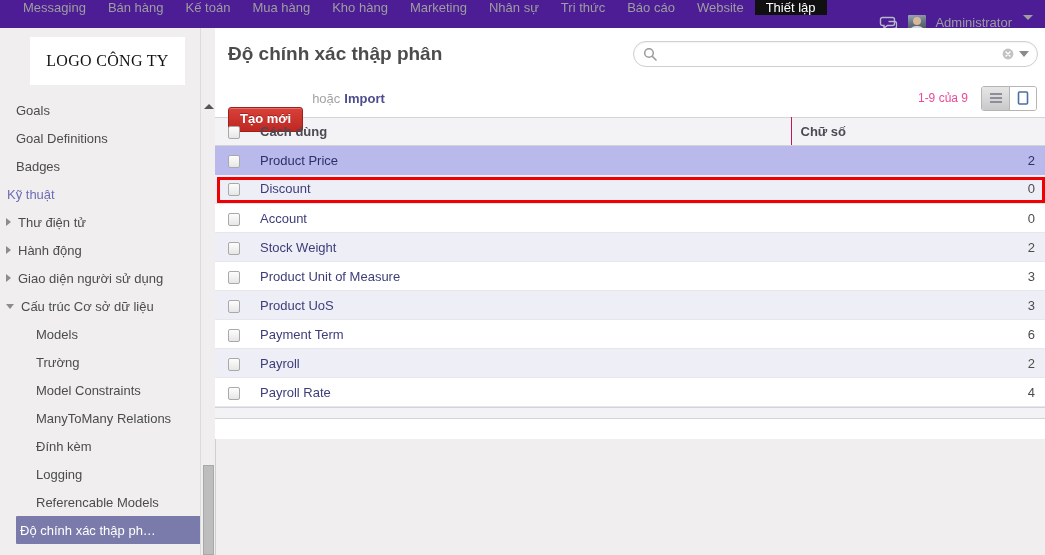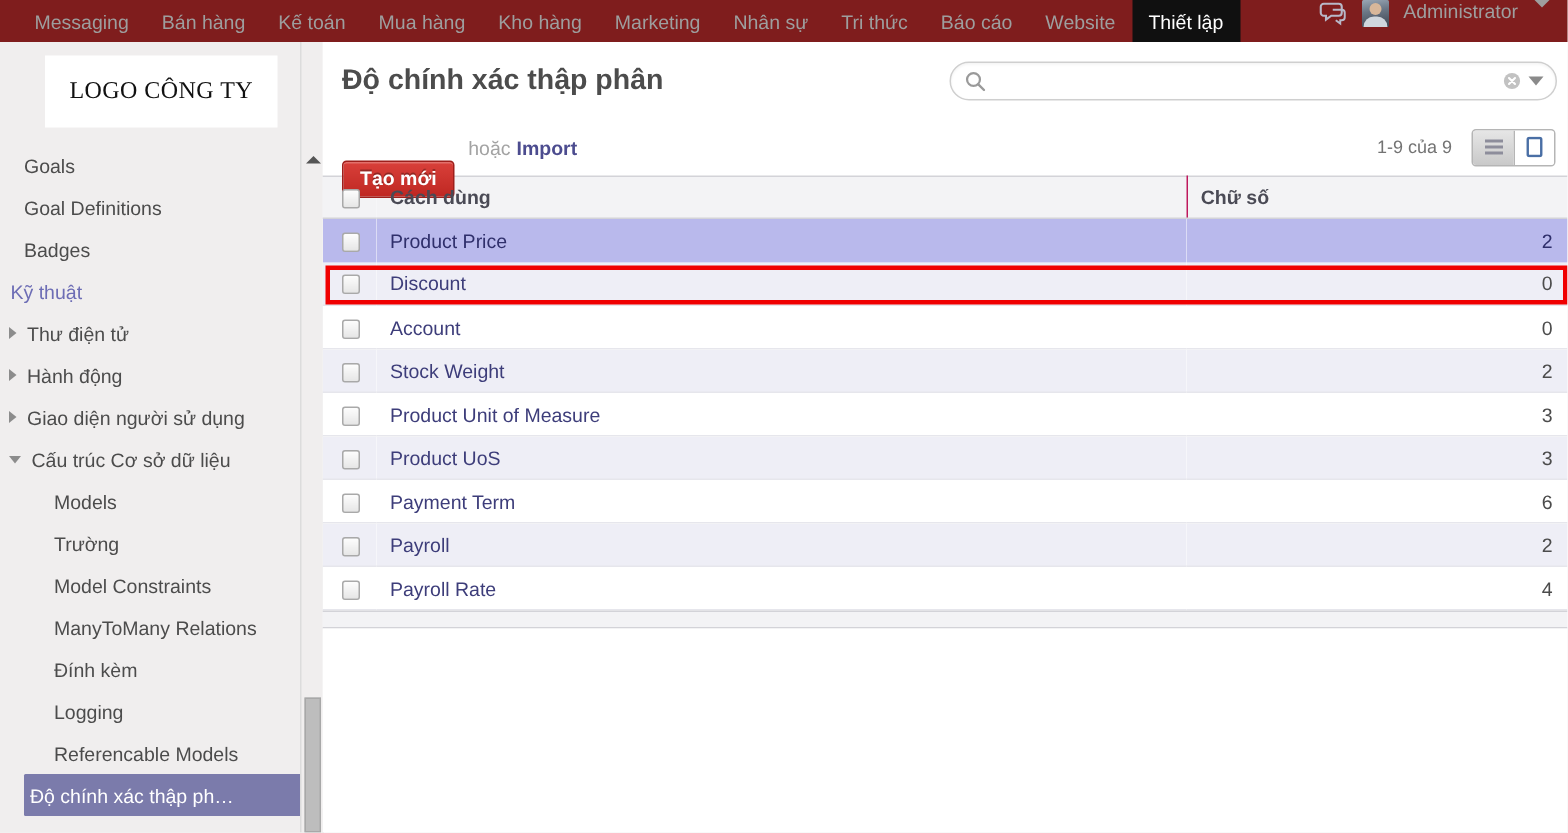--- a/index.html
+++ b/index.html
@@ -10,22 +10,22 @@
     background: #f0eeee;
     font-family: "Liberation Sans", sans-serif;
     font-size: 13px;
     color: #4c4c4c;
   }
 
   
   #topbar {
     position: absolute; top: 0; left: 0;
     width: 1045px; height: 28px;
-    background: #7f1d1d;
-    display: flex; align-items: stretch;
+    background: #4c1d95;
+    display: flex; align-items: stretch; flex-direction: column;
   }
   .menu-list { display: flex; align-items: stretch; margin-left: 12px; }
   .menu-item {
     display: flex; align-items: center;
     padding: 0 11px;
     color: #9e9e9e;
     font-size: 13px;
     white-space: nowrap;
     cursor: pointer;
   }
@@ -137,21 +137,21 @@
     position: absolute; top: 437px; left: 2px;
     width: 11px; height: 90px;
     background: #bdbdbd;
     border: 1px solid #a8a8a8;
     cursor: pointer;
   }
 
   
   #content {
     position: absolute; top: 28px; left: 215px;
-    width: 830px; height: 527px;
+    width: 830px; height: 411px;
     background: #ffffff;
     overflow: hidden;
   }
   #content-head {
     height: 51px;
     display: flex; align-items: center;
     padding: 0 7px 0 13px;
     background: #ffffff;
   }
   #page-title {
@@ -201,21 +201,21 @@
     text-shadow: 0 -1px 0 rgba(0,0,0,.3);
     box-shadow: inset 0 1px 0 rgba(255,255,255,.25);
     line-height: 1.1;
     margin-top: 43px;
   }
   #or-text { margin-left: 9px; color: #a3a3a3; font-size: 13px; }
   #import-link {
     margin-left: 4px; color: #4c4c8f; font-size: 13px;
     font-weight: bold; cursor: pointer;
   }
-  #pager { margin-left: auto; color: #737373; font-size: 12px; }
+  #pager { margin-left: auto; color: #ec4899; font-size: 12px; }
   #view-switch {
     margin-left: 13px;
     display: flex;
     border: 1px solid #b5b5b5;
     border-radius: 3px;
     overflow: hidden;
     height: 25px;
   }
   .view-btn {
     width: 27px; height: 23px;

